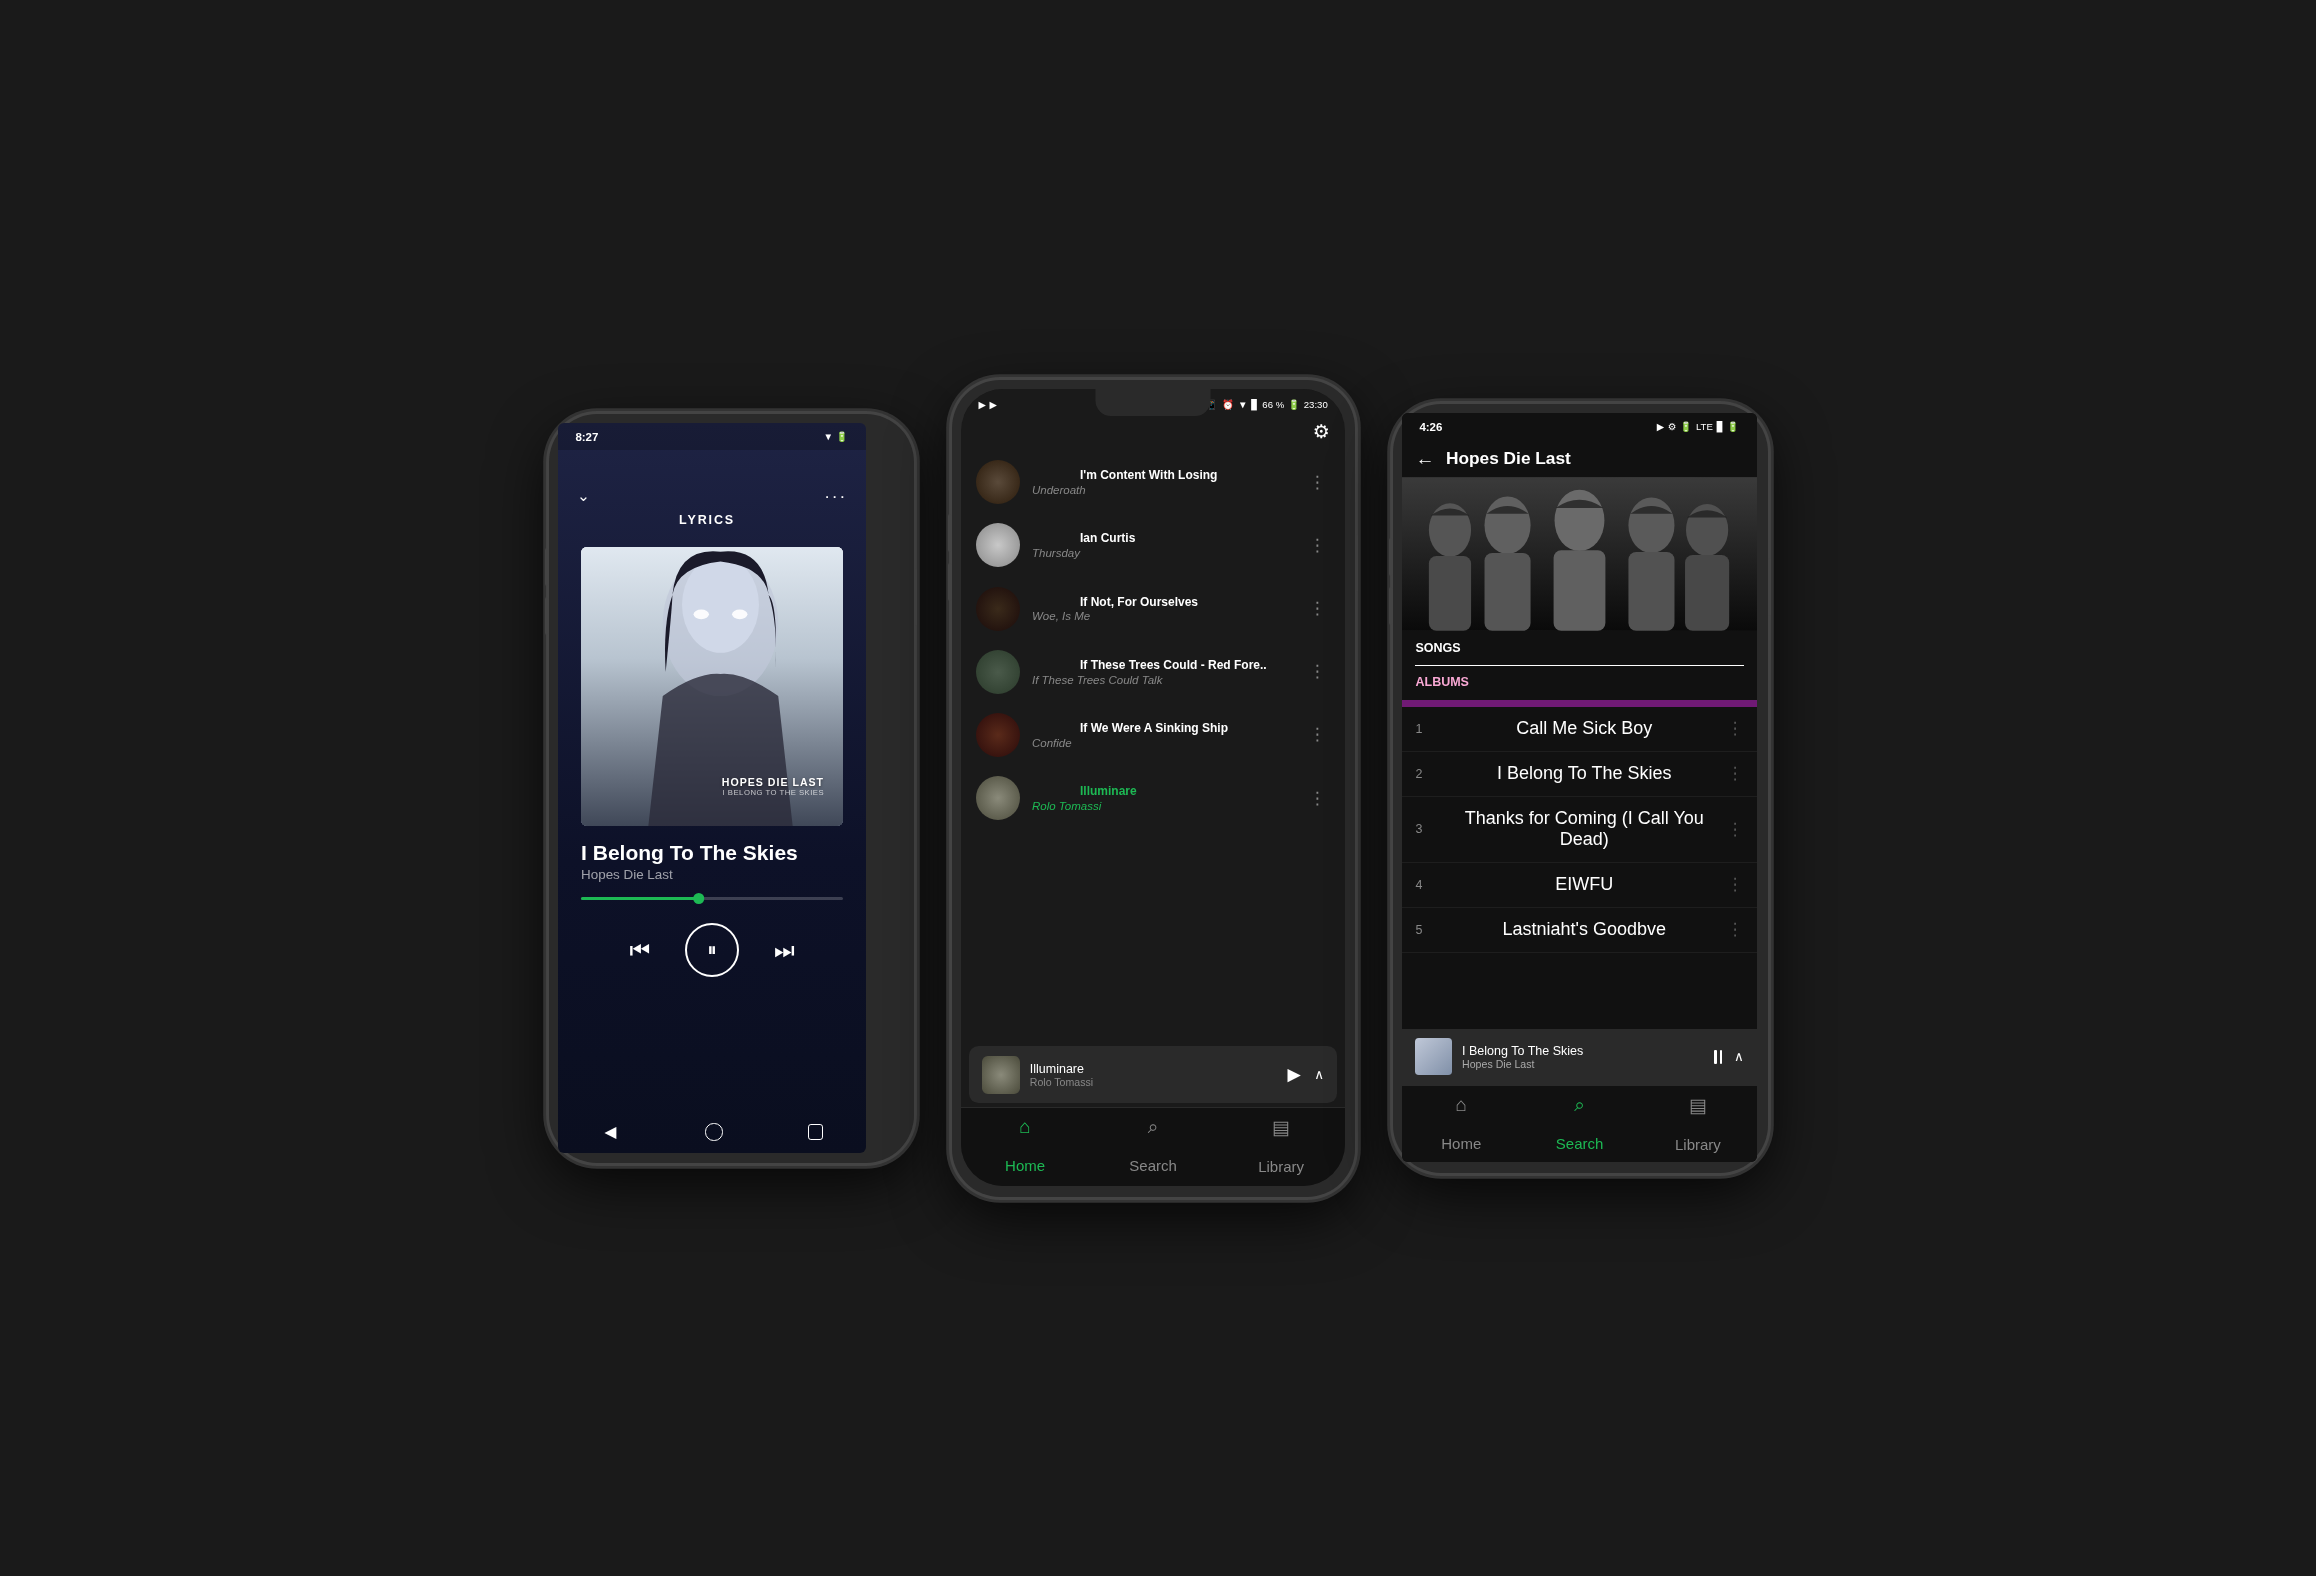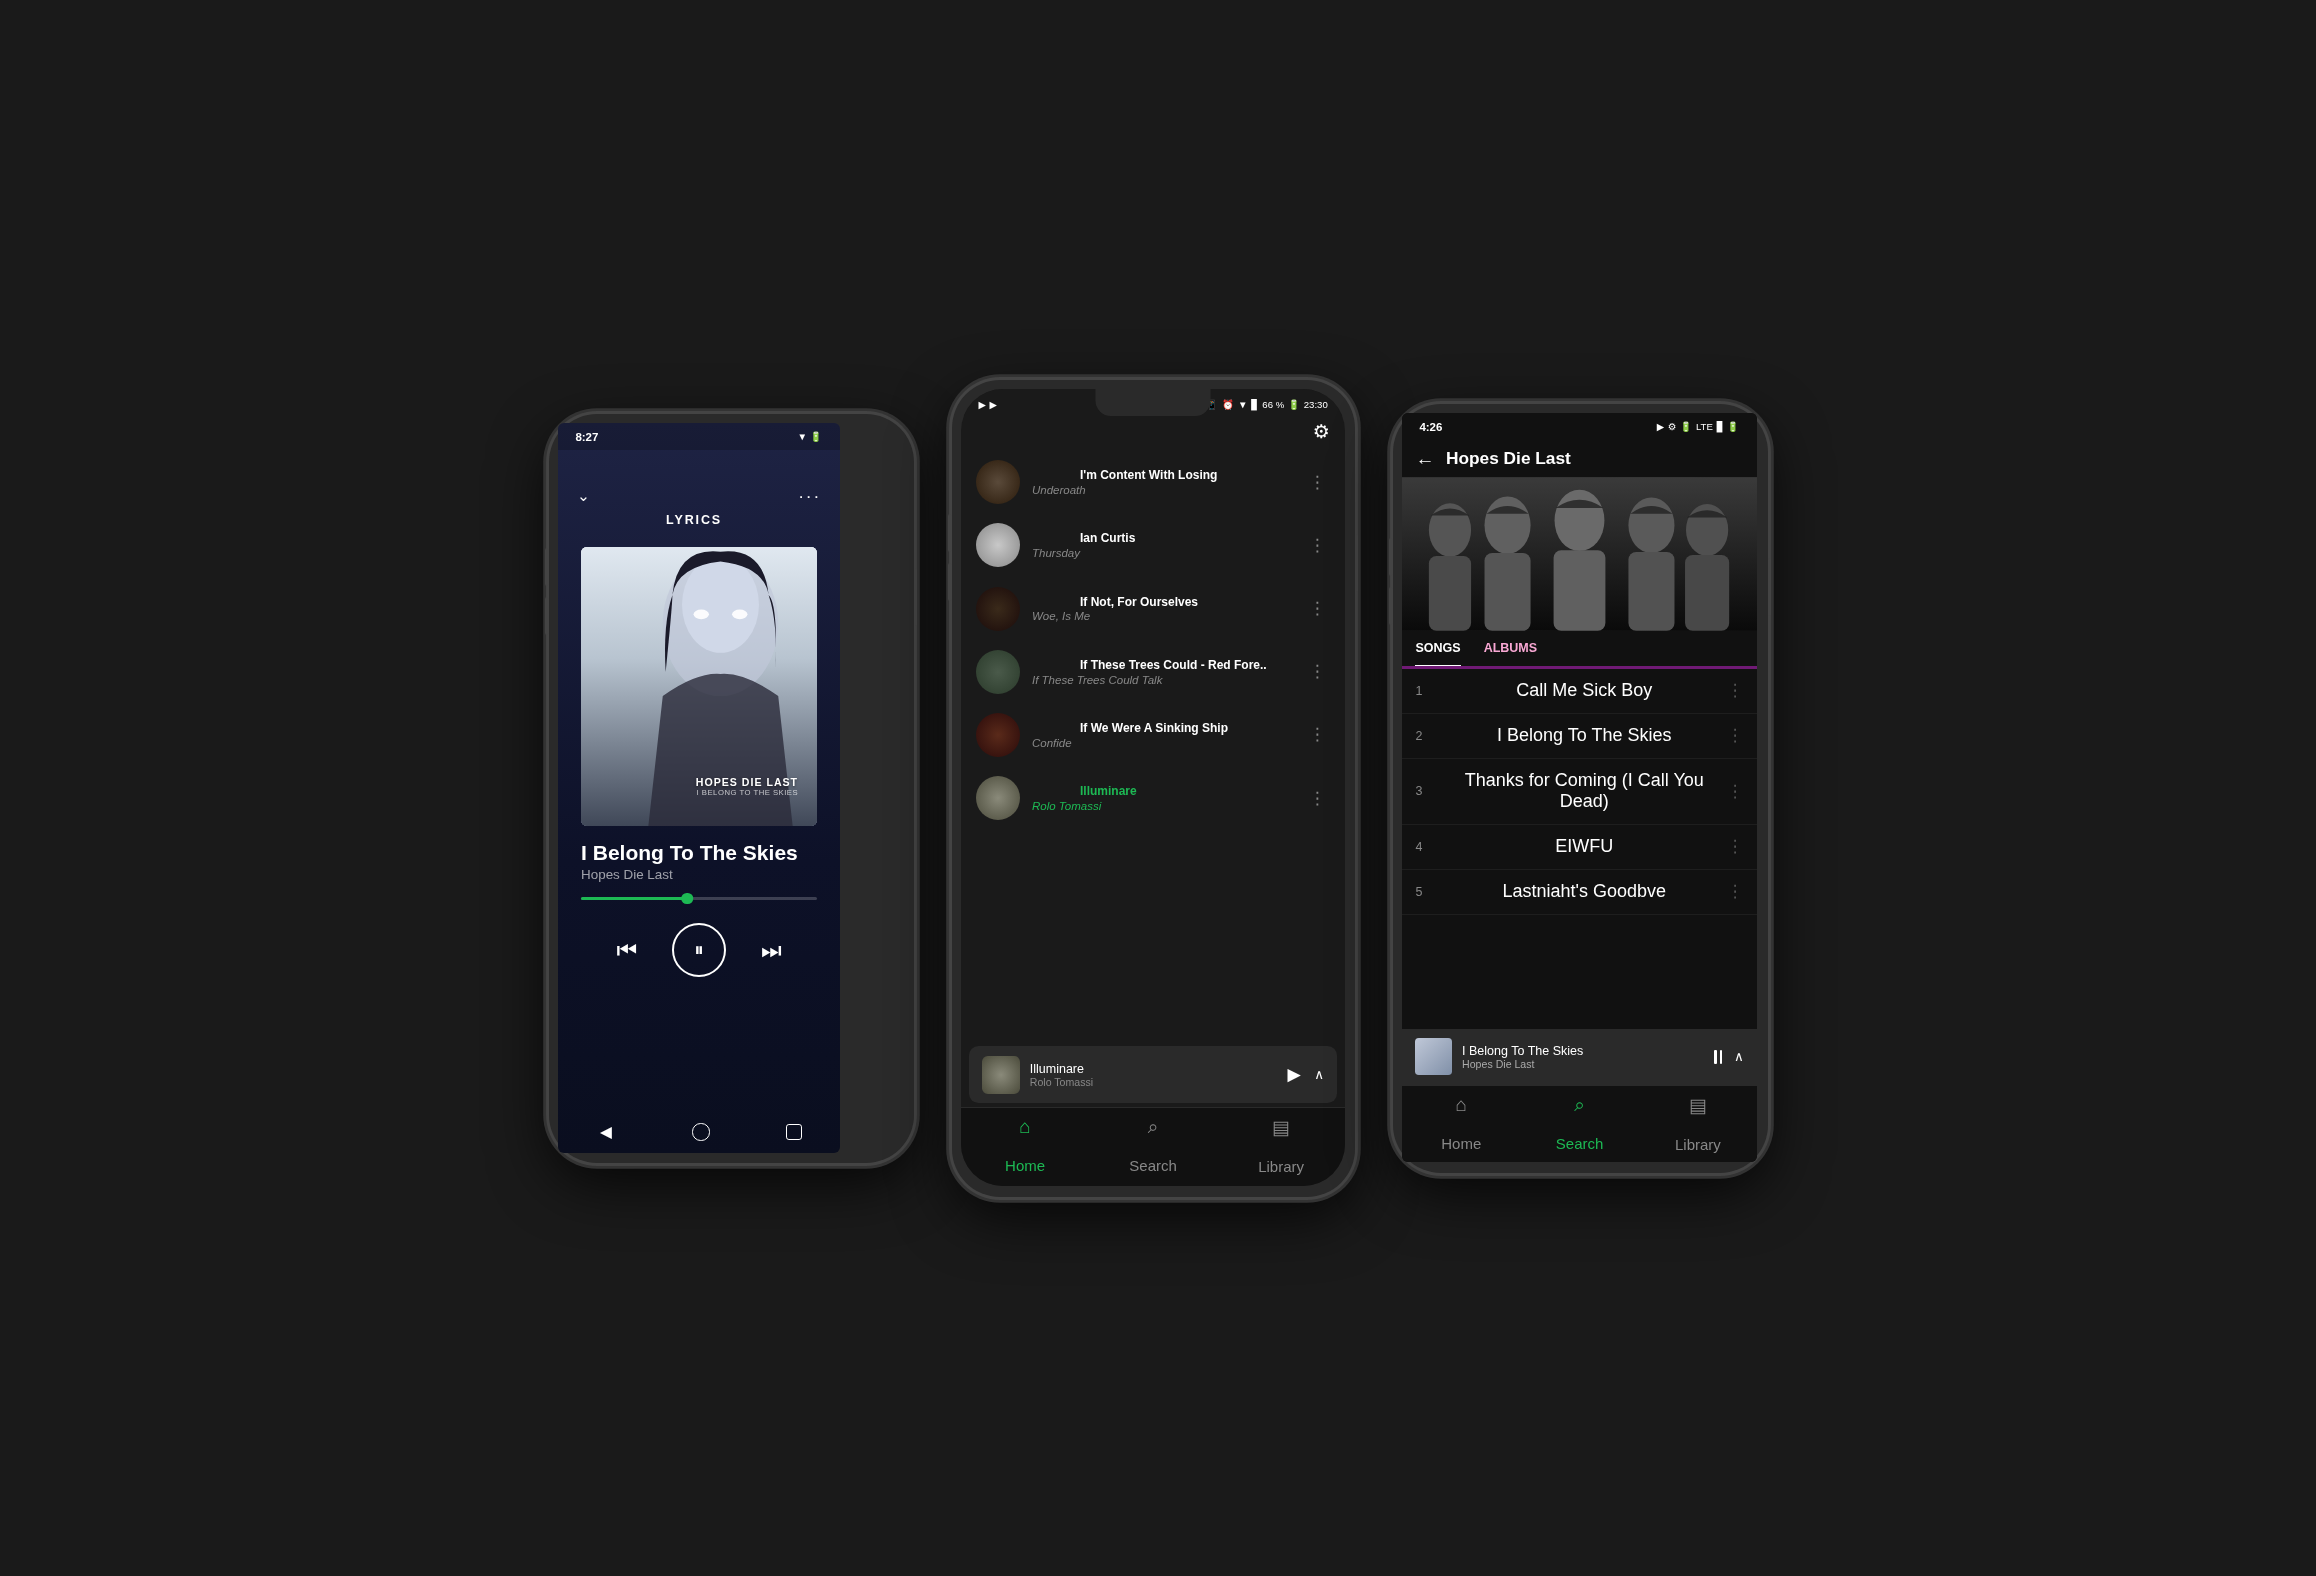--- a/index.html
+++ b/index.html
@@ -28,21 +28,21 @@
       overflow: hidden;
       background: #111;
     }
 
     
     .phone1 {
       width: 365px;
       height: 749px;
     }
     .phone1 .phone-screen {
-      width: 282px;
+      width: 308px;
       height: 730px;
       margin: 9.6px;
     }
 
     
     .phone2 {
       width: 403px;
       height: 817px;
     }
     .phone2 .phone-screen {
@@ -375,23 +375,23 @@
       background: linear-gradient(135deg, #1a1a1a 0%, #2a2a2a 50%, #1a1a1a 100%);
       display: flex;
       align-items: center;
       justify-content: center;
       overflow: hidden;
       position: relative;
     }
 
     .tabs-row {
       display: flex;
-      border-bottom: 3px solid #701a75;
+      border-bottom: 7px solid #701a75;
       padding: 0 13.4px;
-      gap: 23px;
+      flex-direction: column;
     }
     .tab-btn {
       font-size: 12.5px;
       font-weight: 600;
       color: #f9a8d4;
       padding: 9.6px 0;
       border-bottom: 1.9px solid transparent;
       cursor: pointer;
     }
     .tab-btn.active {

